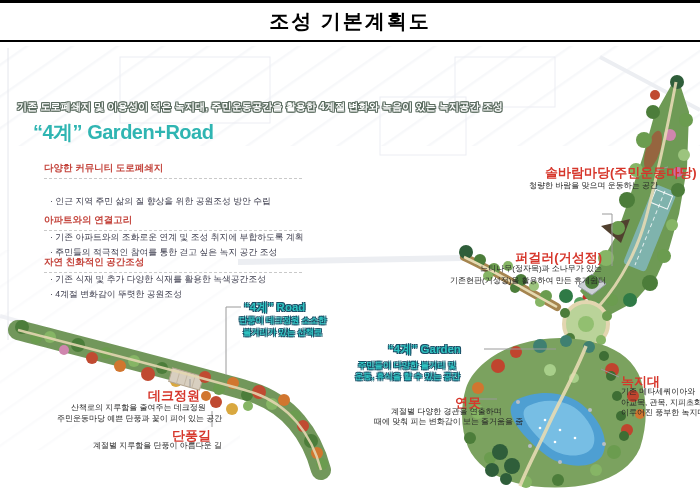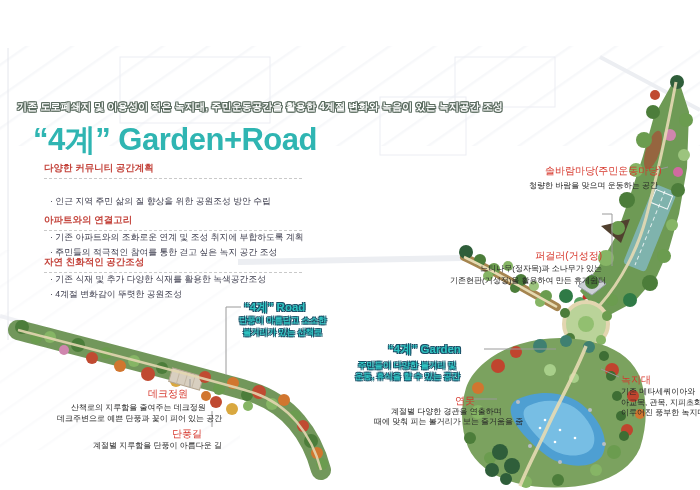--- a/index.html
+++ b/index.html
@@ -9,37 +9,40 @@
   .titlebar{position:absolute;top:0;left:0;right:0;height:37px;
             border-top:3px solid #000;border-bottom:2px solid #000;
             display:flex;align-items:center;justify-content:center;background:#fff;z-index:5;}
   .titlebar h1{margin:0;font-size:20px;font-weight:bold;color:#000;letter-spacing:2px;}
   
   svg.plan{position:absolute;top:0;left:0;z-index:1;}
   
   .abs{position:absolute;white-space:nowrap;z-index:4;}
   .banner{top:100px;left:17px;font-size:10px;font-weight:bold;color:#fff;letter-spacing:.2px;
           text-shadow:-1px -1px 0 #5a6b5f,1px -1px 0 #5a6b5f,-1px 1px 0 #5a6b5f,1px 1px 0 #5a6b5f,0 1px 0 #5a6b5f,0 -1px 0 #5a6b5f,1px 0 0 #5a6b5f,-1px 0 0 #5a6b5f;}
-  .concept{top:119px;left:33px;font-size:31px;font-weight:800;color:#2fb5b2;letter-spacing:-.5px;}
+  .concept{top:119px;left:33px;font-size:20px;font-weight:800;color:#2fb5b2;letter-spacing:-.5px;}
   .sec-head{font-size:9.5px;font-weight:bold;color:#c4443c;width:258px;
             border-bottom:1px dashed #c9c9c9;padding-bottom:3px;}
   .bullet{font-size:8.8px;color:#3d3d4d;}
-  .c-label{font-size:10px;font-weight:normal;color:#d6362b;}
+  .c-label{font-size:13px;font-weight:bold;color:#d6362b;}
   .c-desc{font-size:8px;color:#262626;}
   .teal-label{font-size:11.5px;font-weight:bold;color:#2ec2c0;
       text-shadow:-1px -1px 0 #184e66,1px -1px 0 #184e66,-1px 1px 0 #184e66,1px 1px 0 #184e66;}
   .teal-desc{font-size:8.3px;font-weight:bold;color:#2ec2c0;
       text-shadow:-1px -1px 0 #184e66,1px -1px 0 #184e66,-1px 1px 0 #184e66,1px 1px 0 #184e66;}
   .ra{text-align:right;margin-top:40px;}
 </style>
 </head>
 <body>
 
 <div class="stage">
 
+  <div class="titlebar">
+    <h1>조성 기본계획도</h1>
+  </div>
 
   <svg class="plan" width="700" height="490" viewBox="0 0 700 490">
     <defs>
       <pattern id="hatch" width="26" height="26" patternUnits="userSpaceOnUse" patternTransform="rotate(55)">
         <line x1="0" y1="0" x2="0" y2="26" stroke="#eef0f4" stroke-width="5"></line>
       </pattern>
     </defs>
 
     <g>
       <rect x="0" y="46" width="700" height="100" fill="url(#hatch)" opacity="0.45"></rect>
@@ -216,53 +219,53 @@
       <path d="M 212,411 L 212,427"></path>
       <path d="M 474,399 L 497,399"></path>
       <path d="M 619,377 L 601,369"></path>
     </g>
   </svg>
 
   <div class="abs banner">기존 도로폐쇄지 및 이용성이 적은 녹지대, 주민운동공간을 활용한 4계절 변화와 녹음이 있는 녹지공간 조성</div>
 
   <div class="abs concept">“4계” Garden+Road</div>
 
-  <div class="abs sec-head" style="left:44px;top:162px">다양한 커뮤니티 공간계획</div>
+  <div class="abs sec-head" style="left:44px;top:162px">다양한 커뮤니티 도로폐쇄지</div>
   <div class="abs bullet" style="left:50px;top:196px">· 인근 지역 주민 삶의 질 향상을 위한 공원조성 방안 수립</div>
   <div class="abs sec-head" style="left:44px;top:214px">아파트와의 연결고리</div>
   <div class="abs bullet" style="left:50px;top:232px">· 기존 아파트와의 조화로운 연계 및 조성 취지에 부합하도록 계획</div>
   <div class="abs sec-head" style="left:44px;top:256px">자연 친화적인 공간조성</div>
   <div class="abs bullet" style="left:50px;top:247px">· 주민들의 적극적인 참여를 통한 걷고 싶은 녹지 공간 조성</div>
   <div class="abs bullet" style="left:50px;top:274px">· 기존 식재 및 추가 다양한 식재를 활용한 녹색공간조성</div>
   <div class="abs bullet" style="left:50px;top:289px">· 4계절 변화감이 뚜렷한 공원조성</div>
 
   <div class="abs c-label" style="left:545px;top:164px">솔바람마당(주민운동마당)</div>
   <div class="abs c-desc" style="left:529px;top:180px">청량한 바람을 맞으며 운동하는 공간</div>
 
   <div class="abs c-label ra" style="right:98px;top:209px">퍼걸러(거성정)</div>
   <div class="abs c-desc ra" style="right:98px;top:223px">느티나무(정자목)과 소나무가 있는</div>
   <div class="abs c-desc ra" style="right:94px;top:235px">기존현판(거성정)을 활용하여 만든 휴게쉼터</div>
 
   <div class="abs teal-label" style="left:244px;top:300px">“4계” Road</div>
-  <div class="abs teal-desc" style="left:239px;top:315px">단풍이 아름답고 소소한</div>
+  <div class="abs teal-desc" style="left:239px;top:315px">단풍이 데크정원 소소한</div>
   <div class="abs teal-desc" style="left:243px;top:327px">볼거리가 있는 산책로</div>
 
   <div class="abs teal-label" style="left:388px;top:342px">“4계” Garden</div>
   <div class="abs teal-desc" style="left:358px;top:360px">주민들이 다양한 볼거리 및</div>
   <div class="abs teal-desc" style="left:355px;top:371px">운동, 휴식을 할 수 있는 공간</div>
 
   <div class="abs c-label" style="left:148px;top:387px">데크정원</div>
   <div class="abs c-desc" style="left:71px;top:402px">산책로의 지루함을 줄여주는 데크정원</div>
-  <div class="abs c-desc" style="left:57px;top:413px">데크주변으로 예쁜 단풍과 꽃이 피어 있는 공간</div>
+  <div class="abs c-desc" style="left:57px;top:413px">주민운동마당 예쁜 단풍과 꽃이 피어 있는 공간</div>
 
   <div class="abs c-label" style="left:172px;top:427px">단풍길</div>
   <div class="abs c-desc" style="left:93px;top:440px">계절별 지루함을 단풍이 아름다운 길</div>
 
   <div class="abs c-label" style="left:455px;top:394px">연못</div>
   <div class="abs c-desc" style="left:391px;top:406px">계절별 다양한 경관을 연출하며</div>
-  <div class="abs c-desc" style="left:374px;top:416px">때에 맞춰 피는 볼거리가 보는 즐거움을 줌</div>
+  <div class="abs c-desc" style="left:374px;top:416px">때에 맞춰 피는 변화감이 보는 즐거움을 줌</div>
 
   <div class="abs c-label" style="left:621px;top:373px">녹지대</div>
   <div class="abs c-desc" style="left:621px;top:386px">기존 메타세쿼이아와</div>
   <div class="abs c-desc" style="left:621px;top:397px">아교목, 관목, 지피초화로</div>
   <div class="abs c-desc" style="left:621px;top:407px">이루어진 풍부한 녹지대 조성</div>
 
 </div>
 
 </body></html>

